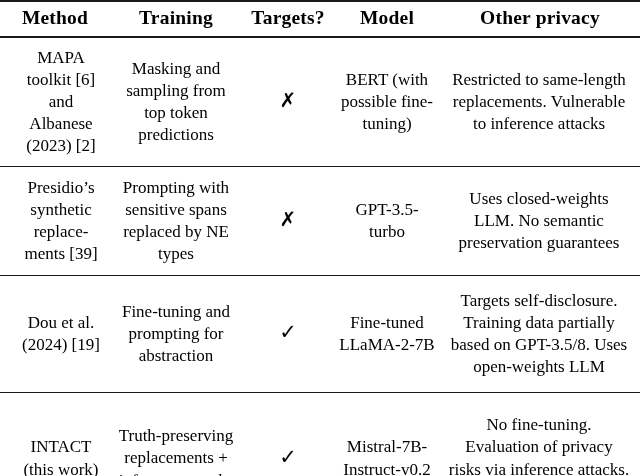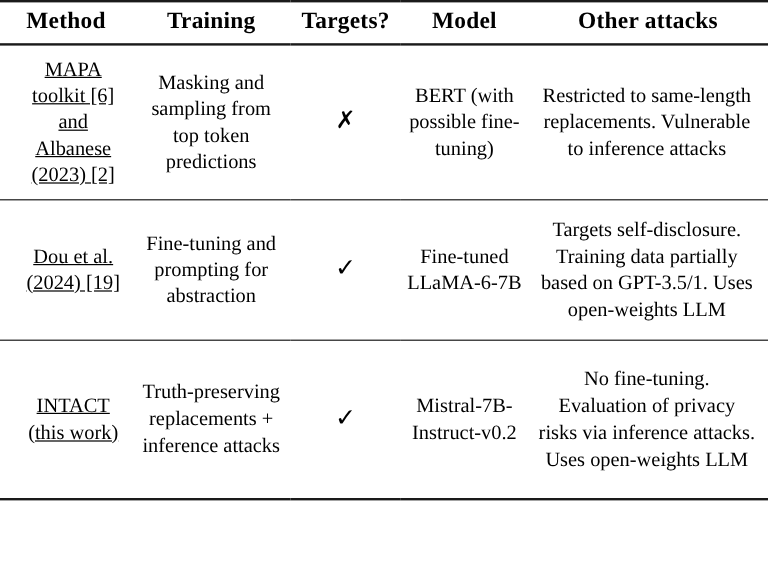--- a/index.html
+++ b/index.html
@@ -65,21 +65,21 @@
     padding: 8px 4px 8px 4px;
   }
 
   
   col.c-method   { width: 110px; }
   col.c-approach { width: 132px; }
   col.c-truthful { width: 92px;  }
   col.c-model    { width: 106px; }
   col.c-other    { width: 200px; }
 
-  td.cell-method   { padding-left: 18px;  padding-right: 6px; text-decoration: underline; }
+  td.cell-method   { padding-left: 18px;  padding-right: 6px; }
   td.cell-approach { padding-left: 4px;  padding-right: 4px; }
   td.cell-model    { padding-left: 4px;  padding-right: 4px; }
   td.cell-other    { padding-left: 8px;  padding-right: 10px; }
 
   .mark {
     font-family: "DejaVu Sans", "Liberation Sans", sans-serif;
     font-size: 21px;
     font-weight: bold;
     line-height: 1;
     display: inline-block;
@@ -104,37 +104,44 @@
       <col class="c-truthful">
       <col class="c-model">
       <col class="c-other">
     </colgroup>
     <thead>
       <tr class="header-row rule-top heavy-under">
         <th>Method</th>
         <th>Training</th>
         <th>Targets?</th>
         <th>Model</th>
-        <th>Other attacks</th>
+        <th>Other privacy</th>
       </tr>
     </thead>
     <tbody>
       <tr class="data-row-1">
         <td class="cell-method">MAPA toolkit [6] and Albanese (2023) [2]</td>
         <td class="cell-approach">Masking and sampling from top token predictions</td>
         <td class="cell-truthful"><span class="mark mark-cross">✗</span></td>
         <td class="cell-model">BERT (with possible fine-tuning)</td>
         <td class="cell-other">Restricted to same-length replacements. Vulnerable to inference attacks</td>
       </tr>
+      <tr class="data-row-2 row-sep">
+        <td class="cell-method">Presidio’s synthetic replace-ments [39]</td>
+        <td class="cell-approach">Prompting with sensitive spans replaced by NE types</td>
+        <td class="cell-truthful"><span class="mark mark-cross">✗</span></td>
+        <td class="cell-model">GPT-3.5-turbo</td>
+        <td class="cell-other">Uses closed-weights LLM. No semantic preservation guarantees</td>
+      </tr>
       <tr class="data-row-3 row-sep">
         <td class="cell-method">Dou et al. (2024) [19]</td>
         <td class="cell-approach">Fine-tuning and prompting for abstraction</td>
         <td class="cell-truthful"><span class="mark mark-check">✓</span></td>
-        <td class="cell-model">Fine-tuned LLaMA-6-7B</td>
-        <td class="cell-other">Targets self-disclosure. Training data partially based on GPT-3.5/1. Uses open-weights LLM</td>
+        <td class="cell-model">Fine-tuned LLaMA-2-7B</td>
+        <td class="cell-other">Targets self-disclosure. Training data partially based on GPT-3.5/8. Uses open-weights LLM</td>
       </tr>
       <tr class="data-row-4 row-sep rule-bottom">
         <td class="cell-method">INTACT (this work)</td>
         <td class="cell-approach">Truth-preserving replacements + inference attacks</td>
         <td class="cell-truthful"><span class="mark mark-check">✓</span></td>
         <td class="cell-model">Mistral-7B-Instruct-v0.2</td>
         <td class="cell-other">No fine-tuning. Evaluation of privacy risks via inference attacks. Uses open-weights LLM</td>
       </tr>
     </tbody>
   </table>

